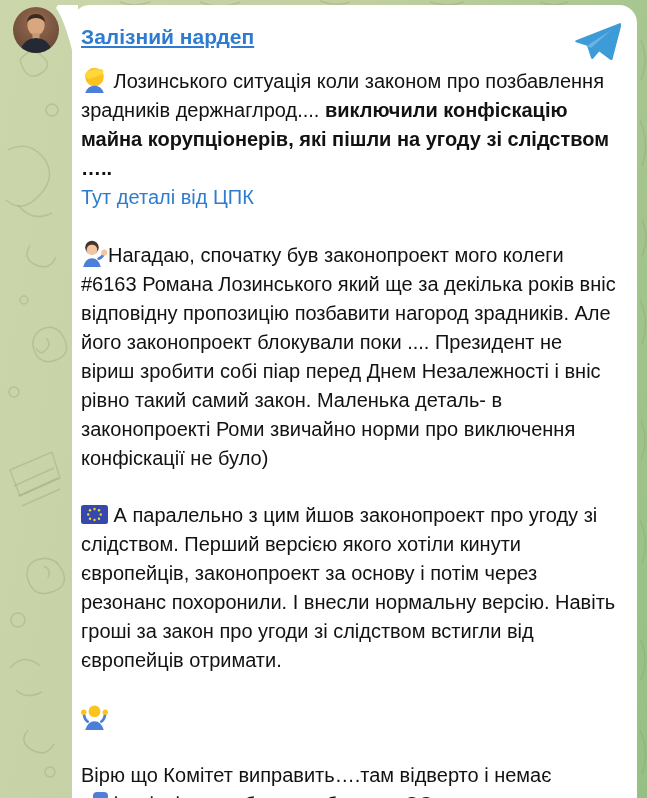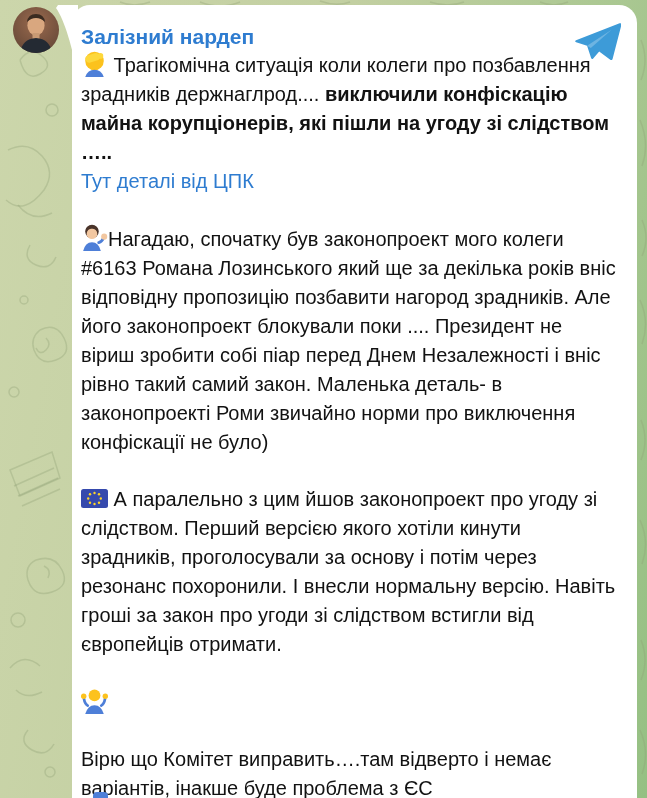--- a/index.html
+++ b/index.html
@@ -14,21 +14,21 @@
     background:#ffffff;border-radius:18px 18px 0 0;
     padding:15px 20px 0 9px;box-sizing:border-box;
   }
   .tail{position:absolute;left:56px;top:5px;}
   .avatar{
     position:absolute;left:13px;top:7px;width:46px;height:46px;border-radius:50%;
     overflow:hidden;cursor:pointer;
   }
   .channel-name{
     color:#2e7cd0;font-weight:bold;font-size:21px;line-height:26px;
-    margin:4px 0 0 0;cursor:pointer;max-width:460px;
+    margin:4px 0 16px 0;cursor:pointer;max-width:460px;text-decoration:underline;
   }
   .plane{position:absolute;top:17px;right:16px;width:47px;height:38px;cursor:pointer;}
   .msg{color:#121212;font-size:20px;line-height:29px;}
   .msg .para{margin:0 0 28px 0;}
   .msg .para.tight{margin-bottom:0;}
   .bold{font-weight:bold;}
   .link{color:#2e7cd0;cursor:pointer;display:inline-block;margin:0 0 28px 0;}
   .emj{display:inline-block;vertical-align:-5px;line-height:0;}
   .cutoff{
     position:absolute;left:21px;bottom:-2px;width:15px;height:8px;
@@ -97,21 +97,21 @@
 
       <p class="para tight">
         <span class="emj">
           <svg width="27" height="27" viewBox="0 0 32 32">
             <circle cx="16" cy="13" r="11" fill="#fcc21d"></circle>
             <path d="M5 32 Q8 23.5 16 23.5 Q24 23.5 27 32 Z" fill="#4e7fd8"></path>
             <rect x="5" y="5" width="17" height="9" rx="4.5" fill="#fdd83c" transform="rotate(-16 13 9)"></rect>
             <circle cx="23" cy="7" r="3.4" fill="#fdd83c"></circle>
           </svg>
         </span>
-        <span>Трагікомічна ситуація коли колеги про позбавлення зрадників держнаглрод.... </span><span class="bold">виключили конфіскацію майна корупціонерів, які пішли на угоду зі слідством …..</span>
+        <span>Лозинського ситуація коли законом про позбавлення зрадників держнаглрод.... </span><span class="bold">виключили конфіскацію майна корупціонерів, які пішли на угоду зі слідством …..</span>
       </p>
       <span class="link">Тут деталі від ЦПК</span>
 
       <p class="para">
         <span class="emj">
           <svg width="27" height="27" viewBox="0 0 32 32">
             <circle cx="13" cy="9" r="8" fill="#4a342a"></circle>
             <circle cx="13" cy="11.5" r="6.3" fill="#f2c7a0"></circle>
             <path d="M12 5 q-6 0 -6 6 q-2 -9 7 -9 q9 0 7 9 q0 -6 -8 -6z" fill="#4a342a"></path>
             <path d="M2.5 32 Q5 21.5 13 21.5 Q21 21.5 23.5 32 Z" fill="#4e7fd8"></path>
@@ -130,21 +130,21 @@
                 <circle cx="18" cy="5.2" r="1.2"></circle>
               <circle cx="19.8" cy="9.5" r="1.2"></circle>
                 <circle cx="18" cy="13.8" r="1.2"></circle>
               <circle cx="13.5" cy="15" r="1.2"></circle>
                 <circle cx="9" cy="13.8" r="1.2"></circle>
               <circle cx="7.2" cy="9.5" r="1.2"></circle>
                 <circle cx="9" cy="5.2" r="1.2"></circle>
             </g>
           </svg>
         </span>
-        <span>А паралельно з цим йшов законопроект про угоду зі слідством. Перший версією якого хотіли кинути зрадників, проголосували за основу і потім через резонанс похоронили. І внесли нормальну версію. Навіть гроші за закон про угоди зі слідством встигли від європейців отримати.</span>
+        <span>А паралельно з цим йшов законопроект про угоду зі слідством. Перший версією якого хотіли кинути європейців, законопроект за основу і потім через резонанс похоронили. І внесли нормальну версію. Навіть гроші за закон про угоди зі слідством встигли від європейців отримати.</span>
       </p>
 
       <p class="para">
         <span class="emj">
           <svg width="27" height="27" viewBox="0 0 32 32">
             <circle cx="16" cy="10" r="7" fill="#fcc21d"></circle>
             <path d="M5 32 Q8 21.5 16 21.5 Q24 21.5 27 32 Z" fill="#4e7fd8"></path>
             <path d="M8 22 Q4.5 20 3.5 14" stroke="#4e7fd8" stroke-width="3.2" fill="none" stroke-linecap="round"></path>
             <path d="M24 22 Q27.5 20 28.5 14" stroke="#4e7fd8" stroke-width="3.2" fill="none" stroke-linecap="round"></path>
             <circle cx="3.2" cy="11" r="3.2" fill="#fcc21d"></circle>

